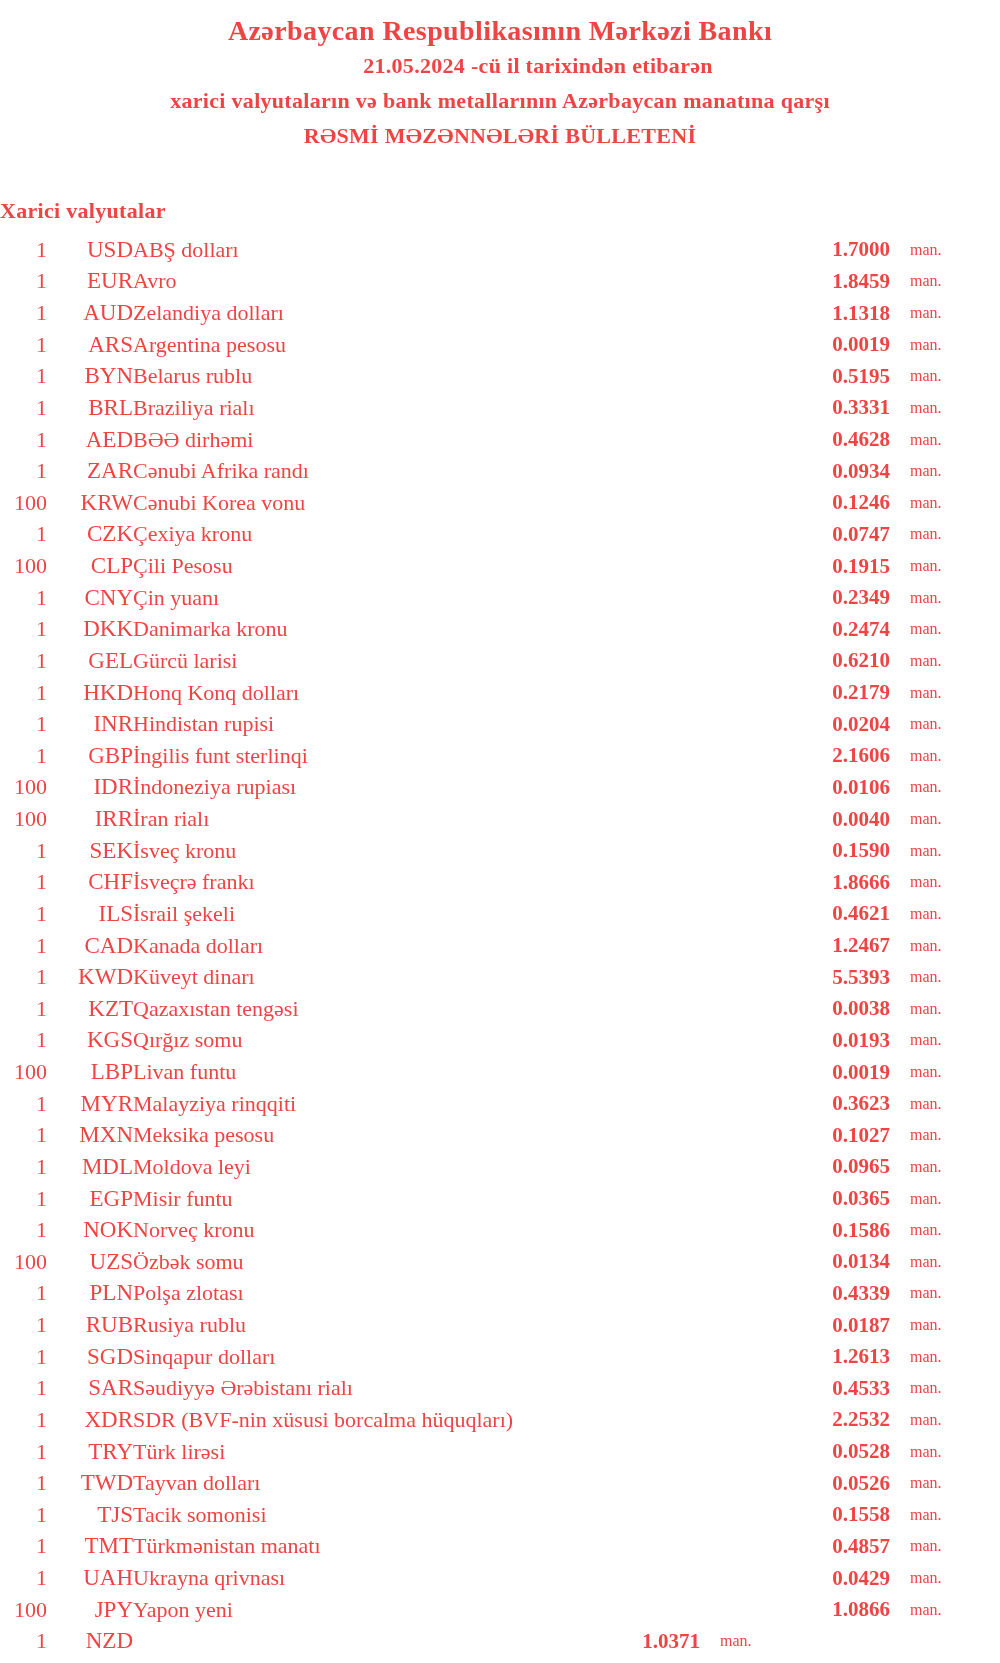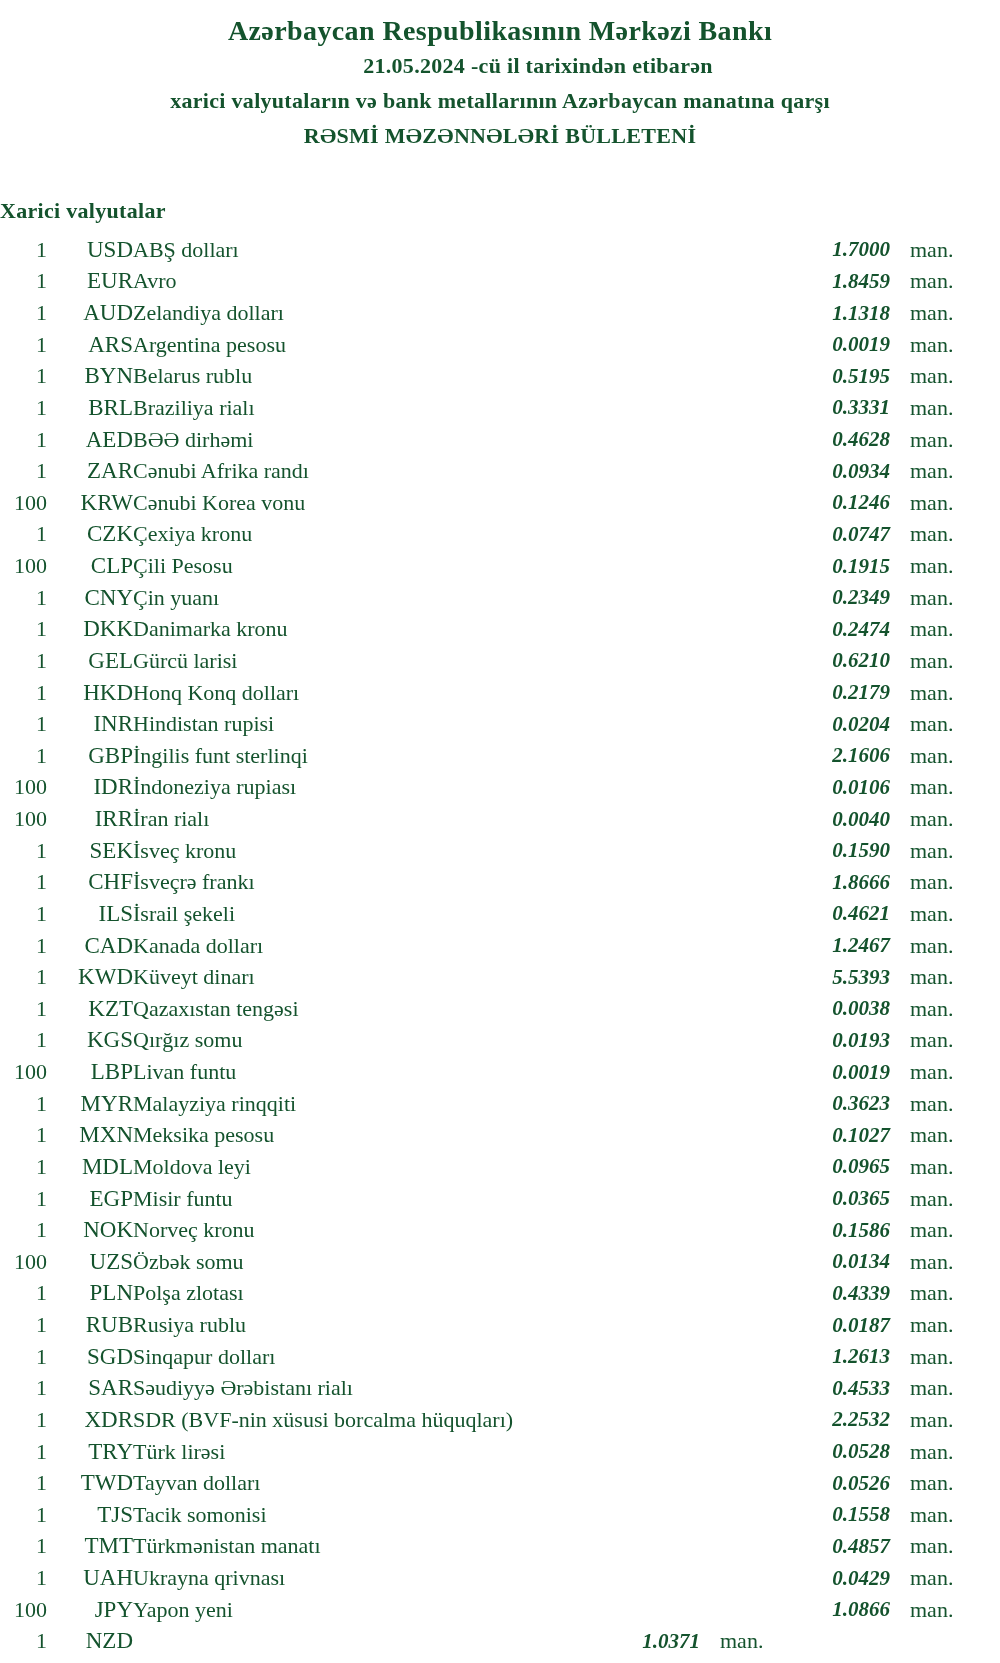--- a/index.html
+++ b/index.html
@@ -5,21 +5,21 @@
   html, body {
     margin: 0;
     padding: 0;
     background: #ffffff;
   }
   .page {
     position: relative;
     width: 1000px;
     height: 1663px;
     background: #ffffff;
-    color: #14532d;
+    color: #ef4444;
     font-family: "Liberation Serif", "DejaVu Serif", serif;
     overflow: hidden;
   }
   header { text-align: center; }
   .title {
     padding-top: 13px;
     font-size: 28px;
     font-weight: bold;
     line-height: 35px;
     letter-spacing: 0.4px;
@@ -60,28 +60,27 @@
     text-align: right;
     font-size: 23px;
   }
   .name {
     text-align: left;
     white-space: nowrap;
   }
   .rate {
     text-align: right;
     font-weight: bold;
-    font-style: italic;
     font-size: 21px;
     padding-right: 15px;
   }
   .unit {
     text-align: left;
     padding-left: 5px;
-    font-size: 22px;
+    font-size: 16px;
   }
 </style>
 </head>
 <body>
 
 <div class="page">
   <header>
     <div class="title">Azərbaycan Respublikasının Mərkəzi Bankı</div>
     <div class="sub sub-date">21.05.2024 -cü il tarixindən etibarən</div>
     <div class="sub">xarici valyutaların və bank metallarının Azərbaycan manatına qarşı</div>

